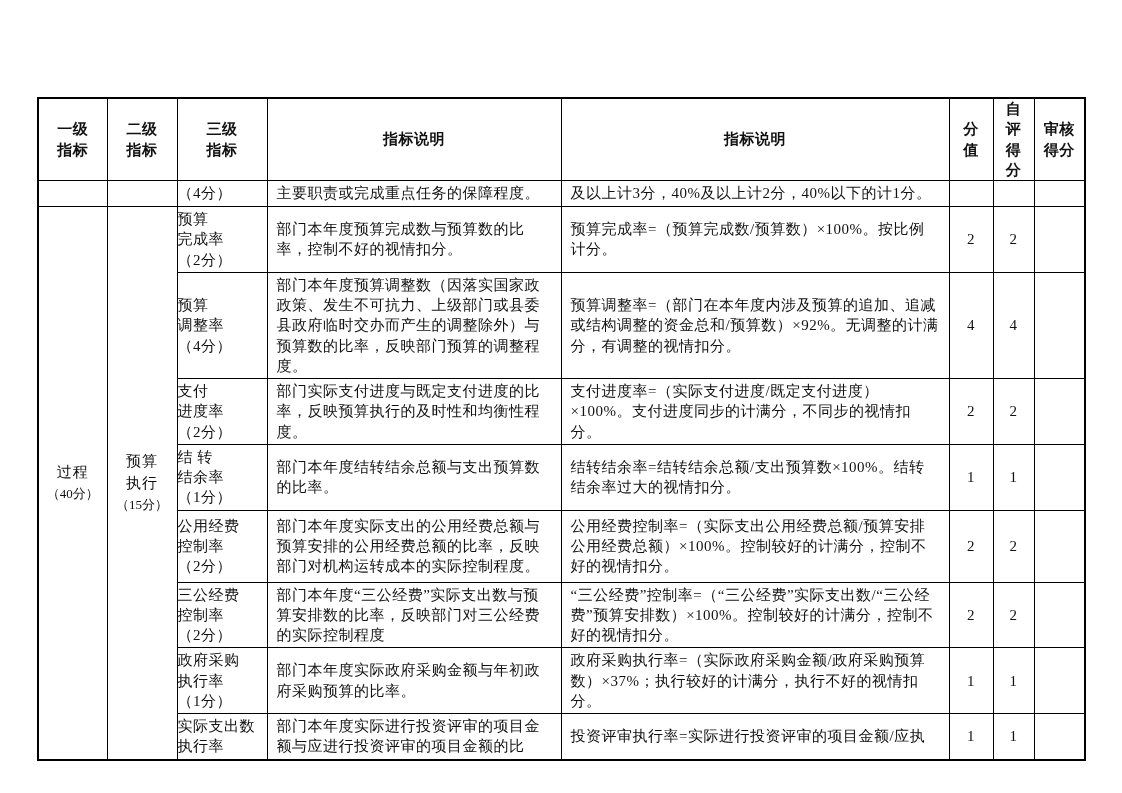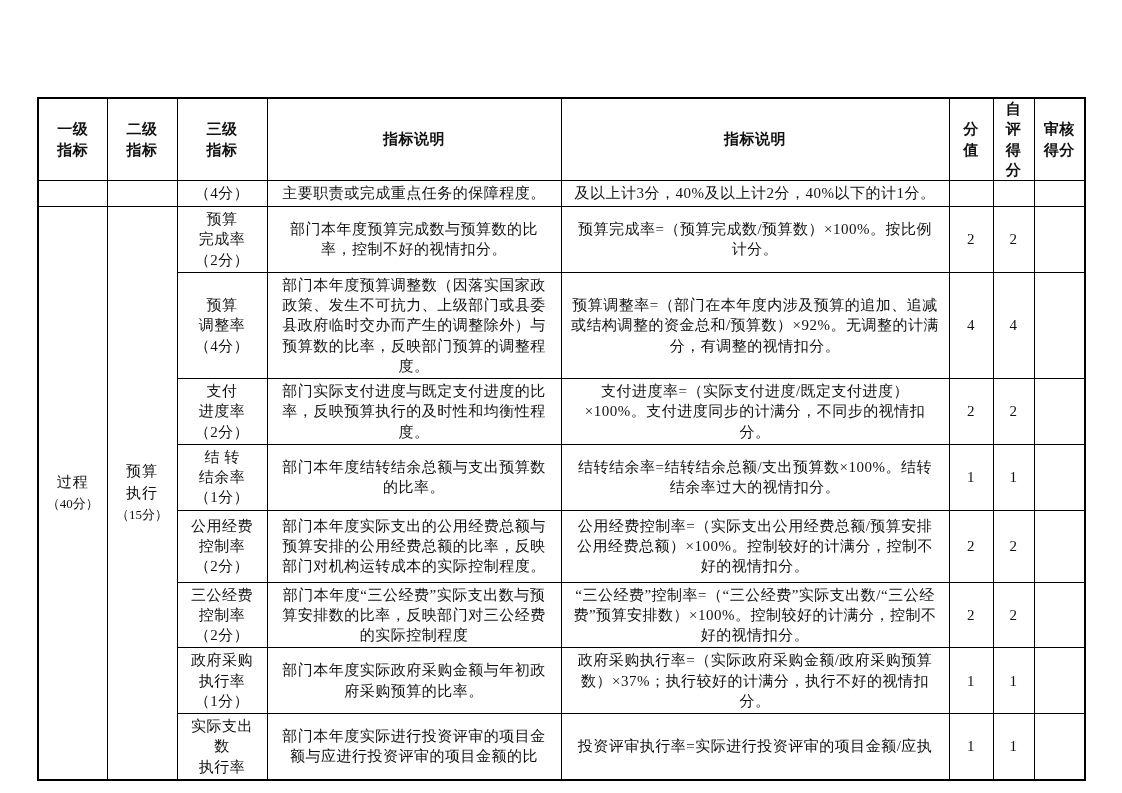--- a/index.html
+++ b/index.html
@@ -34,26 +34,26 @@
   th.hdr {
     font-family: "Liberation Sans", "DejaVu Sans", sans-serif;
     font-weight: 700;
     text-align: center;
     white-space: pre-line;
     line-height: 1.3;
     font-size: 15px;
     letter-spacing: 1px;
   }
   td.c-ind3 {
-    text-align: center;
+    text-align: left;
     white-space: pre-line;
-    padding: 2px 10px;
+    padding: 2px 0;
   }
   td.c-text {
-    text-align: center;
+    text-align: left;
     padding: 2px 9px;
   }
   td.c-num {
     text-align: center;
     padding: 0 2px;
   }
   td.c-merged {
     text-align: center;
     vertical-align: middle;
     padding: 2px;

